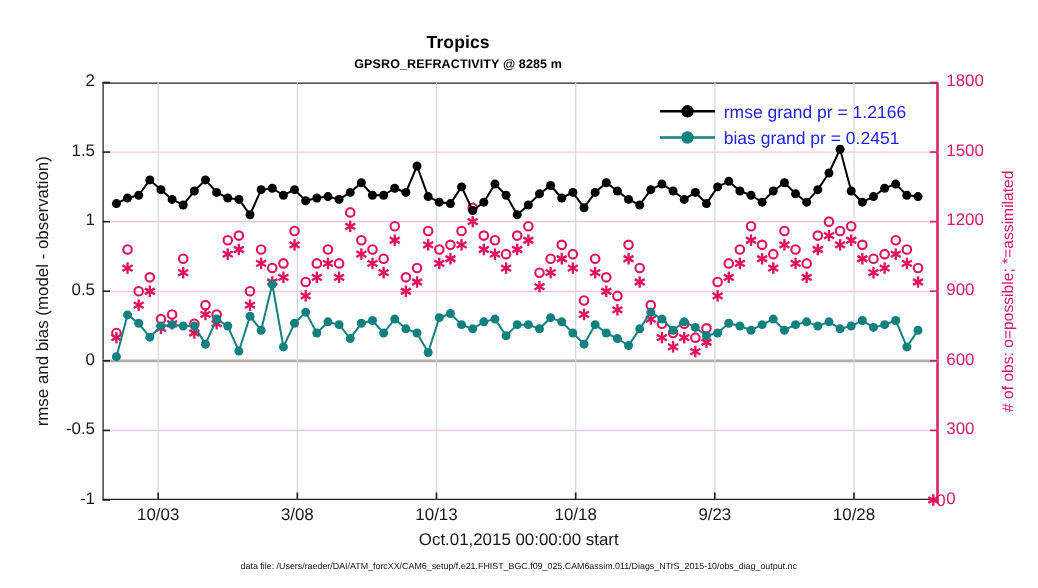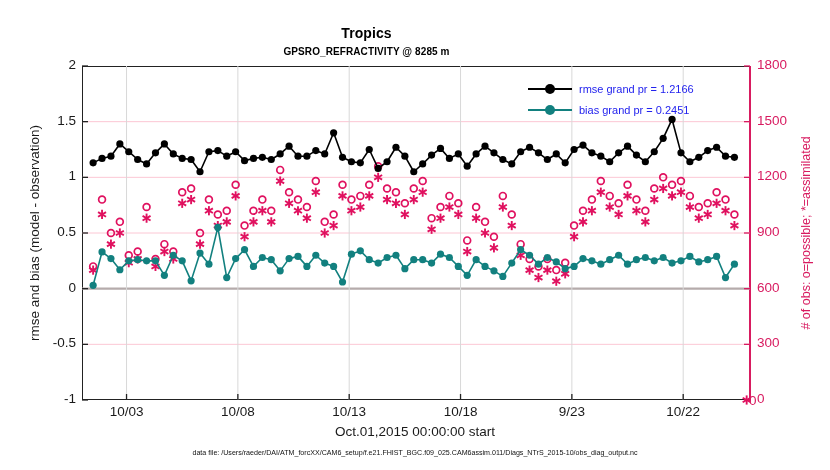--- a/index.html
+++ b/index.html
@@ -29,21 +29,21 @@
   .ylab-right span{display:block;position:absolute;left:50%;top:50%;transform:translate(-50%,-50%) rotate(-90deg);
      transform-origin:center;white-space:nowrap;font-size:12.5px;color:#d81b60;}
 
   .xtick{position:absolute;top:404px;font-size:13.5px;color:#1a1a1a;transform:translateX(-50%);white-space:nowrap;}
   .xlab{position:absolute;left:0;top:424px;width:830px;text-align:center;font-size:13.5px;color:#1a1a1a;}
   .footer{position:absolute;left:0;top:449px;width:830px;text-align:center;font-size:7.1px;color:#111;
           letter-spacing:0px;white-space:nowrap;}
 
   .legend{position:absolute;left:528px;top:78px;}
   .legend-row{height:21px;display:flex;align-items:center;}
-  .legend-text{font-size:11px;color:#2222ee;margin-left:7px;white-space:nowrap;}
+  .legend-text{font-size:14px;color:#2222ee;margin-left:7px;white-space:nowrap;}
   .lg-sym{width:44px;height:12px;position:relative;}
   .lg-sym i{position:absolute;left:0;top:5px;width:44px;height:2.2px;display:block;}
   .lg-sym b{position:absolute;left:17px;top:1px;width:10px;height:10px;border-radius:50%;display:block;}
   .zero0{position:absolute;left:749px;top:393px;font-size:13.5px;color:#d81b60;}
 </style>
 </head>
 <body>
 
 <div id="root">
 
@@ -717,18 +717,18 @@
     <div class="ytick-l" style="top: 112.667px; text-align: right;">1.5</div>
     <div class="ytick-l" style="top: 57px;">2</div>
     <div class="ytick-r" style="top: 391px;">0</div>
     <div class="ytick-r" style="top: 335.333px; text-align: center;">300</div>
     <div class="ytick-r" style="top: 279.667px;">600</div>
     <div class="ytick-r" style="top: 224px;">900</div>
     <div class="ytick-r" style="top: 168.333px;">1200</div>
     <div class="ytick-r" style="top: 112.667px;">1500</div>
     <div class="ytick-r" style="top: 57px;">1800</div>
     <div class="xtick" style="left: 126.533px;">10/03</div>
-    <div class="xtick" style="left: 237.867px;">10/08</div>
+    <div class="xtick" style="left: 237.867px;">3/08</div>
     <div class="xtick" style="left: 349.2px;">10/13</div>
     <div class="xtick" style="left: 460.533px;">10/18</div>
     <div class="xtick" style="left: 571.867px;">9/23</div>
-    <div class="xtick" style="left: 683.2px;">10/22</div>
+    <div class="xtick" style="left: 683.2px;">10/28</div>
   </div>
 
 </body></html>

